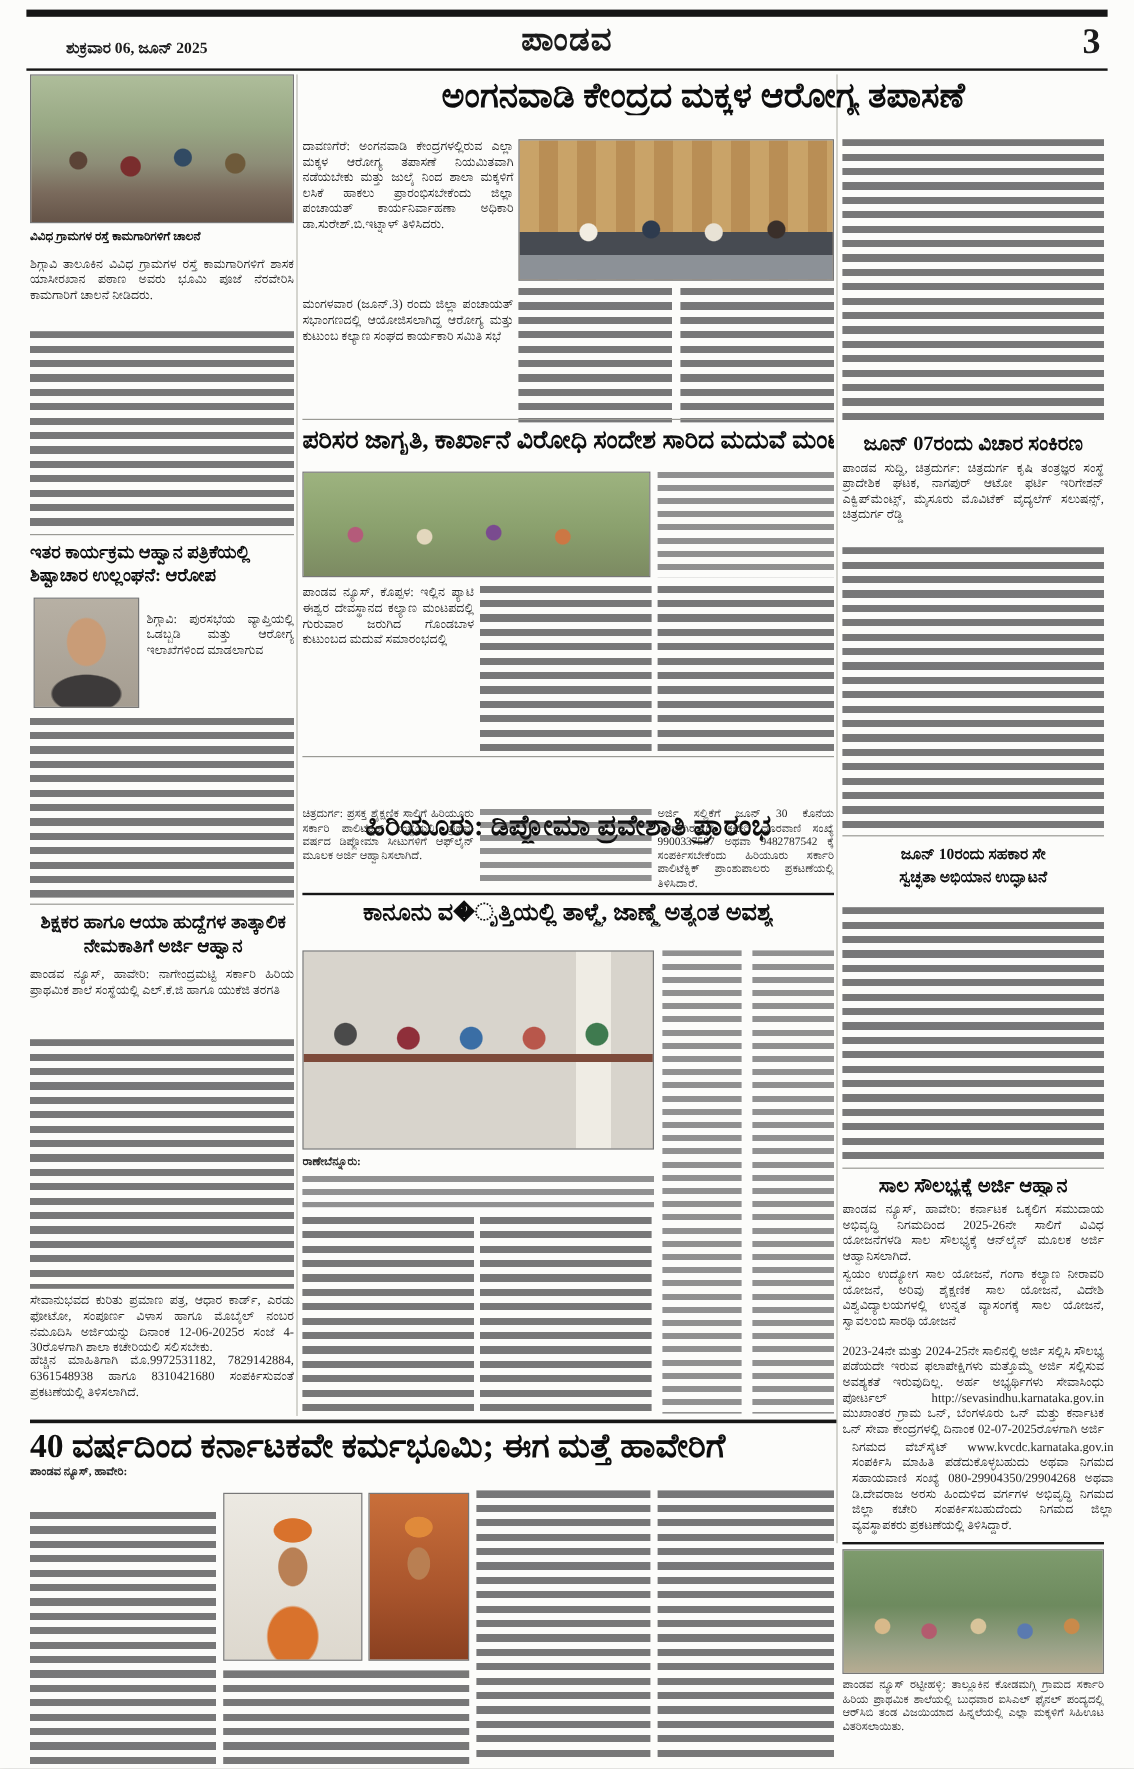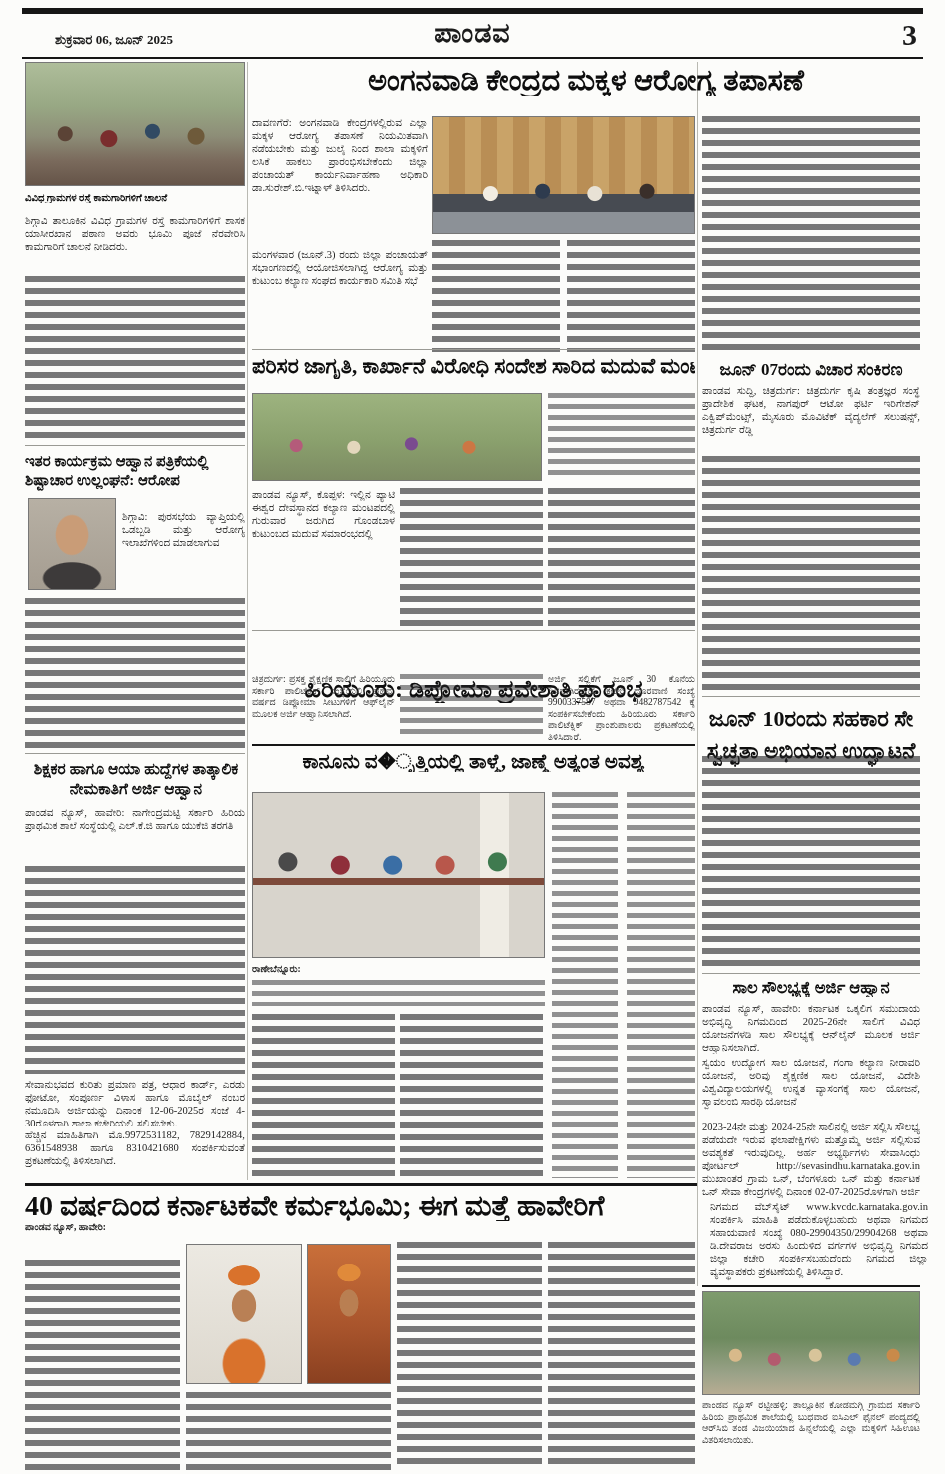--- a/index.html
+++ b/index.html
@@ -116,21 +116,21 @@
   <div class="abs smalltext" style="left:252px;top:964px;width:293px;height:14px;"><span class="dateline">ರಾಣೇಬೆನ್ನೂರು:</span></div>
   <div class="abs greek-lt" style="left:252px;top:980px;width:293px;height:26px;"></div>
   <div class="abs greek" style="left:252px;top:1014px;width:143px;height:164px;"></div>
   <div class="abs greek" style="left:400px;top:1014px;width:143px;height:164px;"></div>
 
   <div class="abs headline center" style="left:702px;top:360px;width:218px;font-size:17px;white-space:nowrap;overflow:hidden;">ಜೂನ್ 07ರಂದು ವಿಚಾರ ಸಂಕಿರಣ</div>
   <div class="abs bodytext" style="left:702px;top:384px;width:218px;height:66px;">ಪಾಂಡವ ಸುದ್ದಿ, ಚಿತ್ರದುರ್ಗ: ಚಿತ್ರದುರ್ಗ ಕೃಷಿ ತಂತ್ರಜ್ಞರ ಸಂಸ್ಥೆ ಪ್ರಾದೇಶಿಕ ಘಟಕ, ನಾಗಪುರ್ ಆಟೋ ಫರ್ಟಿ ಇರಿಗೇಶನ್ ಎಕ್ವಿಪ್‌ಮೆಂಟ್ಸ್, ಮೈಸೂರು ಮೊವಿಟೆಕ್ ವೈದ್ಯಲೆಗ್ ಸಲುಷನ್ಸ್, ಚಿತ್ರದುರ್ಗ ರೆಡ್ಡಿ</div>
   <div class="abs greek" style="left:702px;top:456px;width:218px;height:236px;"></div>
   <div class="abs ltrule" style="left:702px;top:696px;width:218px;height:1px;"></div>
 
-  <div class="abs headline center" style="left:702px;top:703px;width:218px;font-size:22px;line-height:1.45;">
+  <div class="abs headline center" style="left:702px;top:703px;width:218px;font-size:13px;line-height:1.45;">
     <div>ಜೂನ್ 10ರಂದು ಸಹಕಾರ ಸೇ</div>
     <div>ಸ್ವಚ್ಛತಾ ಅಭಿಯಾನ ಉದ್ಘಾಟನೆ</div>
   </div>
   <div class="abs greek" style="left:702px;top:756px;width:218px;height:214px;"></div>
   <div class="abs ltrule" style="left:702px;top:973px;width:218px;height:1px;"></div>
 
   <div class="abs headline center" style="left:702px;top:979px;width:218px;font-size:16.5px;white-space:nowrap;overflow:hidden;">ಸಾಲ ಸೌಲಭ್ಯಕ್ಕೆ ಅರ್ಜಿ ಆಹ್ವಾನ</div>
   <div class="abs bodytext" style="left:702px;top:1002px;width:218px;height:52px;">ಪಾಂಡವ ನ್ಯೂಸ್, ಹಾವೇರಿ: ಕರ್ನಾಟಕ ಒಕ್ಕಲಿಗ ಸಮುದಾಯ ಅಭಿವೃದ್ಧಿ ನಿಗಮದಿಂದ 2025-26ನೇ ಸಾಲಿಗೆ ವಿವಿಧ ಯೋಜನೆಗಳಡಿ ಸಾಲ ಸೌಲಭ್ಯಕ್ಕೆ ಆನ್‌ಲೈನ್ ಮೂಲಕ ಅರ್ಜಿ ಆಹ್ವಾನಿಸಲಾಗಿದೆ.</div>
   <div class="abs bodytext" style="left:702px;top:1056px;width:218px;height:62px;">ಸ್ವಯಂ ಉದ್ಯೋಗ ಸಾಲ ಯೋಜನೆ, ಗಂಗಾ ಕಲ್ಯಾಣ ನೀರಾವರಿ ಯೋಜನೆ, ಅರಿವು ಶೈಕ್ಷಣಿಕ ಸಾಲ ಯೋಜನೆ, ವಿದೇಶಿ ವಿಶ್ವವಿದ್ಯಾಲಯಗಳಲ್ಲಿ ಉನ್ನತ ವ್ಯಾಸಂಗಕ್ಕೆ ಸಾಲ ಯೋಜನೆ, ಸ್ವಾವಲಂಬಿ ಸಾರಥಿ ಯೋಜನೆ</div>
   <div class="abs bodytext" style="left:702px;top:1120px;width:218px;height:78px;">2023-24ನೇ ಮತ್ತು 2024-25ನೇ ಸಾಲಿನಲ್ಲಿ ಅರ್ಜಿ ಸಲ್ಲಿಸಿ ಸೌಲಭ್ಯ ಪಡೆಯದೇ ಇರುವ ಫಲಾಪೇಕ್ಷಿಗಳು ಮತ್ತೊಮ್ಮೆ ಅರ್ಜಿ ಸಲ್ಲಿಸುವ ಅವಶ್ಯಕತೆ ಇರುವುದಿಲ್ಲ. ಅರ್ಹ ಅಭ್ಯರ್ಥಿಗಳು ಸೇವಾಸಿಂಧು ಪೋರ್ಟಲ್ http://sevasindhu.karnataka.gov.in ಮುಖಾಂತರ ಗ್ರಾಮ ಒನ್, ಬೆಂಗಳೂರು ಒನ್ ಮತ್ತು ಕರ್ನಾಟಕ ಒನ್ ಸೇವಾ ಕೇಂದ್ರಗಳಲ್ಲಿ ದಿನಾಂಕ 02-07-2025ರೊಳಗಾಗಿ ಅರ್ಜಿ ಸಲ್ಲಿಸಬೇಕು.</div>

